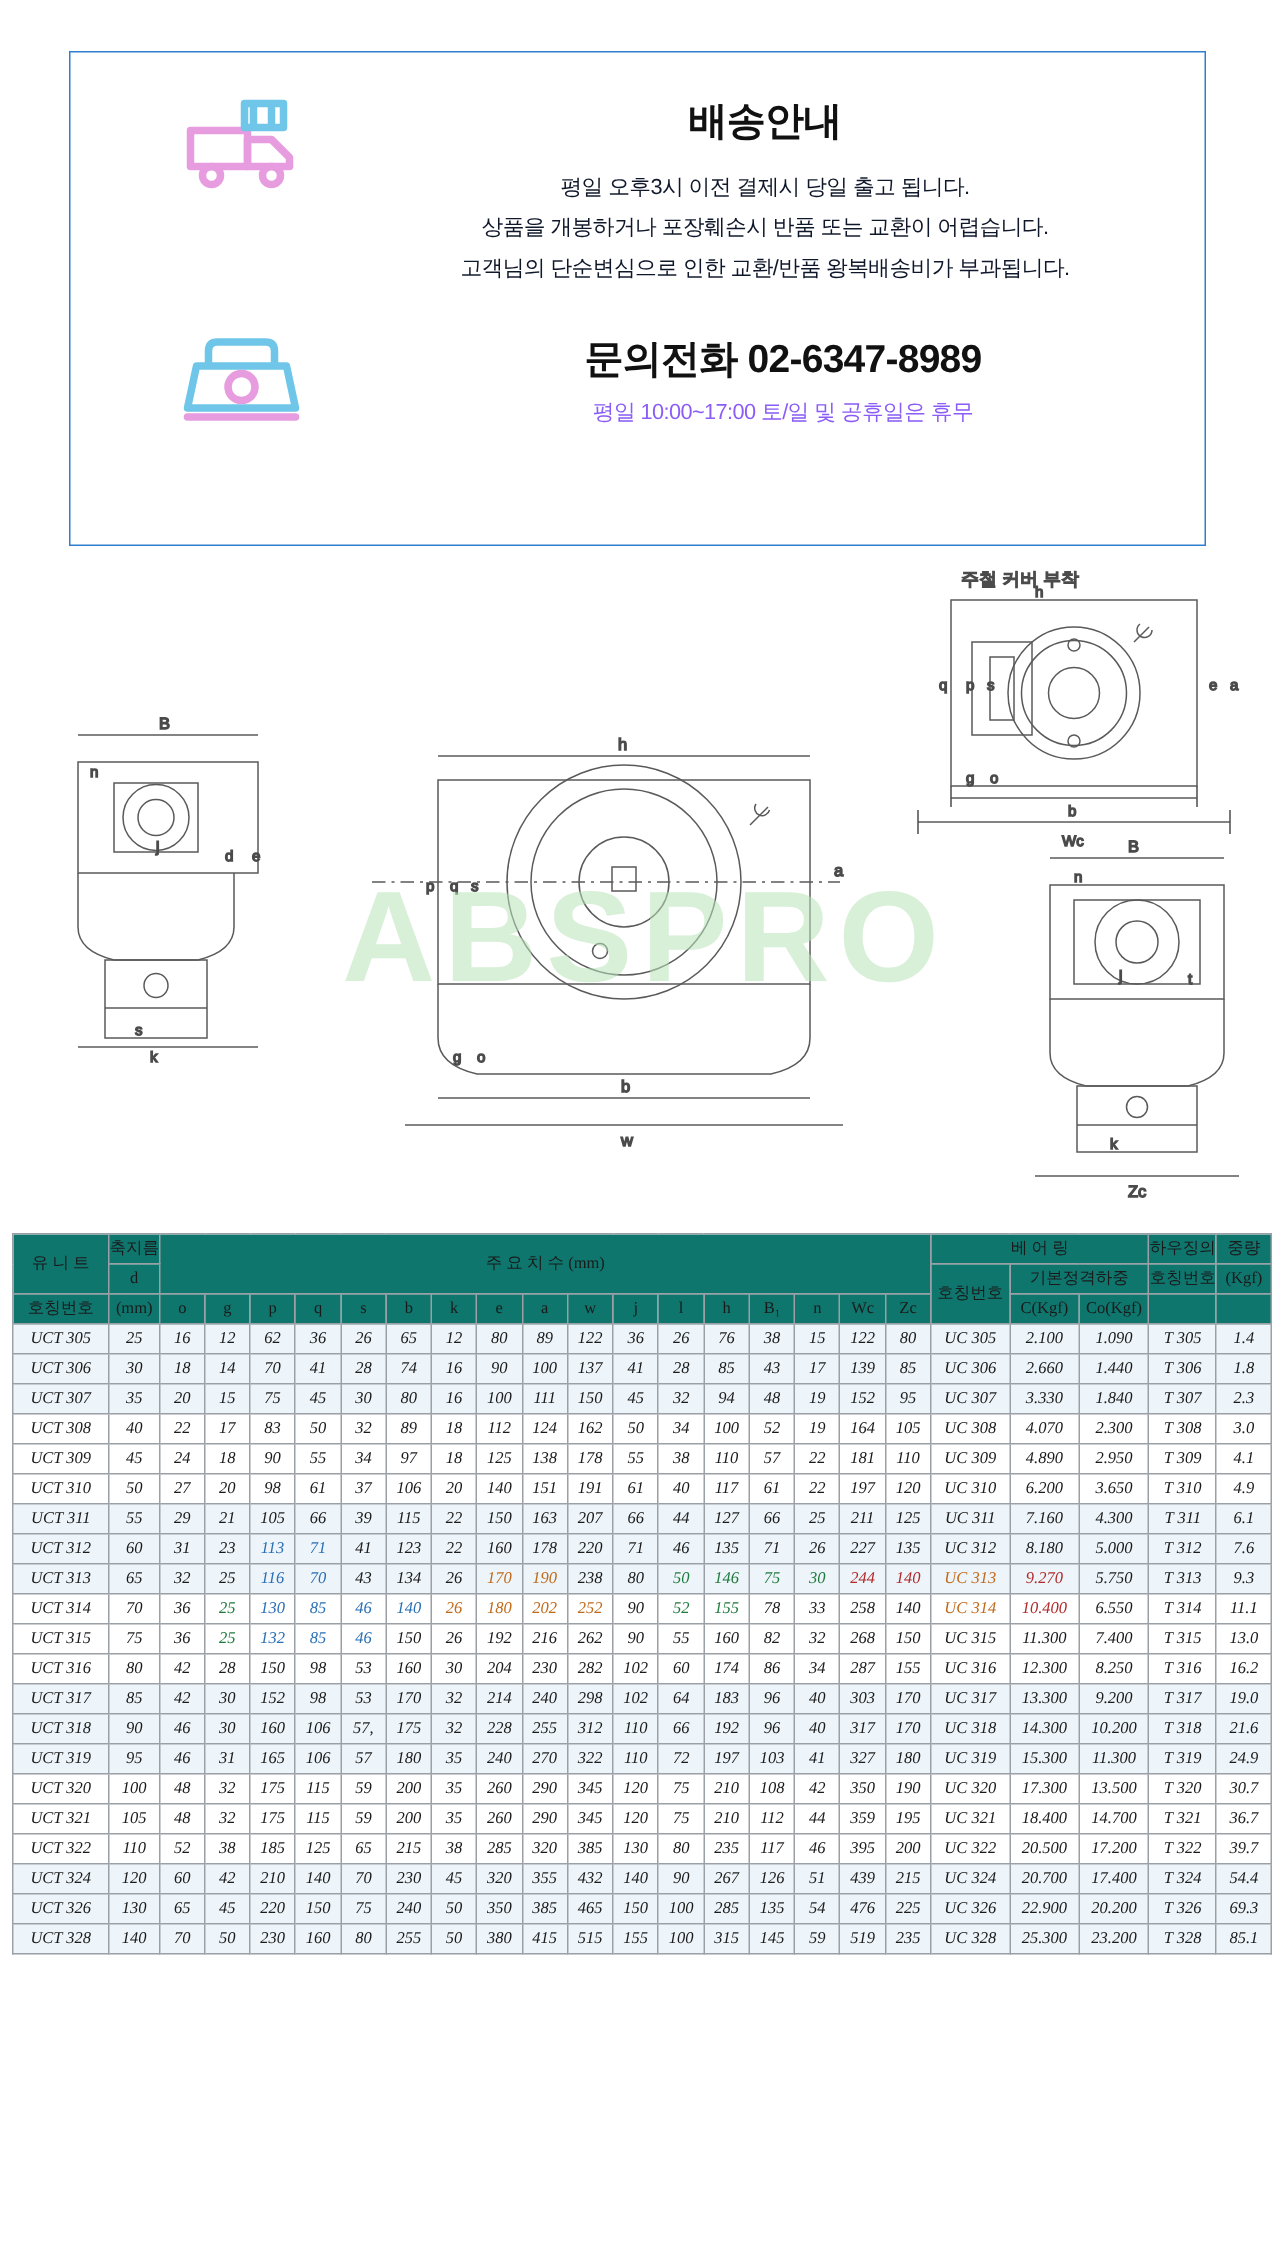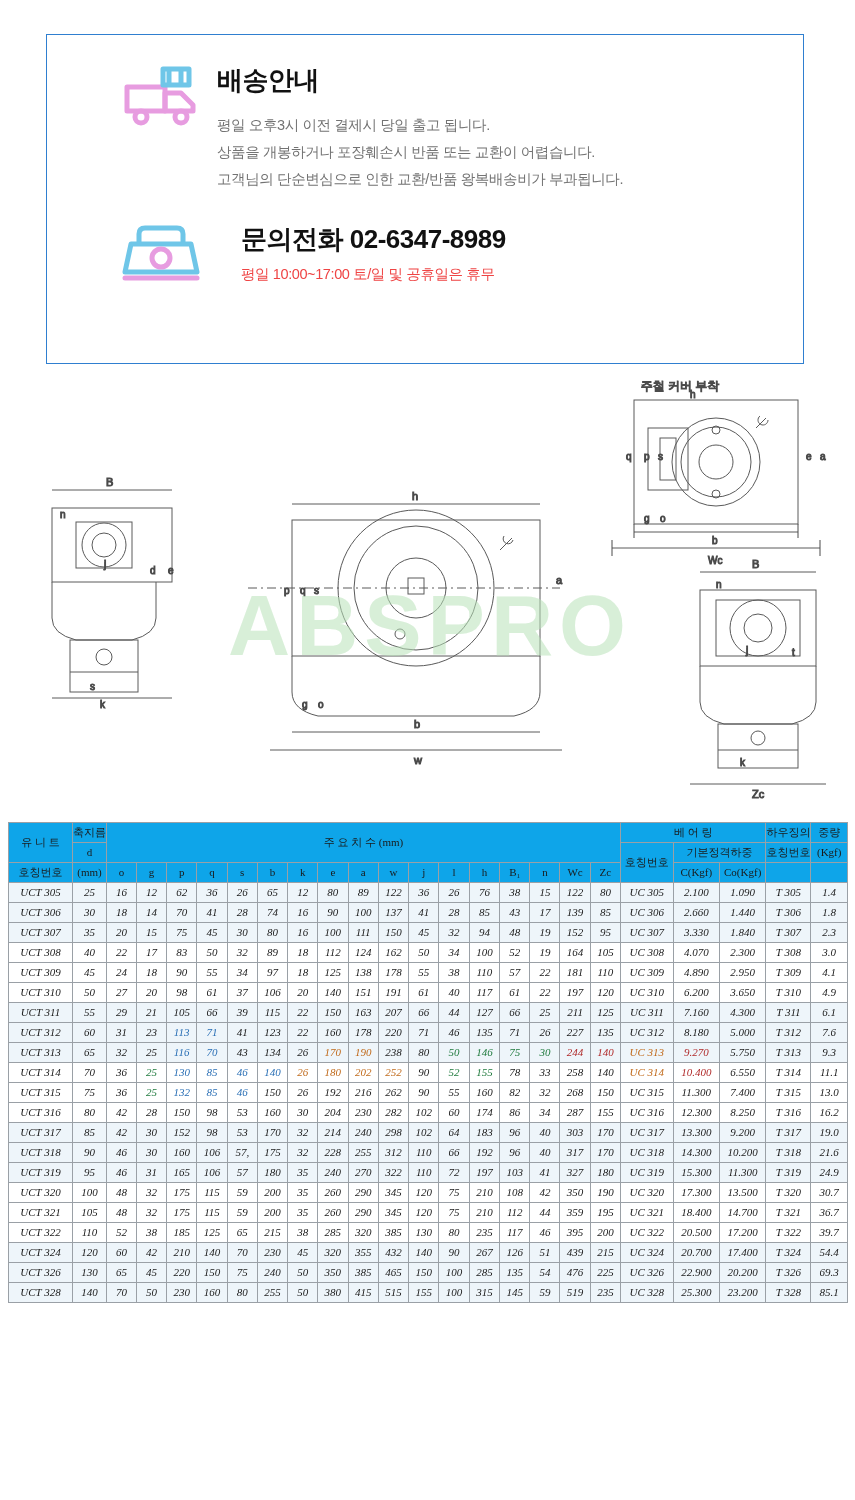--- a/index.html
+++ b/index.html
@@ -10,33 +10,33 @@
     color:#1a1a1a;
     -webkit-font-smoothing:antialiased;
   }
   .page{position:relative;width:855px;height:1500px;overflow:hidden;}
 
   
   .notice-box{
     position:absolute;left:46px;top:34px;width:758px;height:330px;
     border:1px solid #2f7fd0;box-sizing:border-box;background:#fff;
   }
-  .notice-row{display:flex;align-items:flex-start;}
+  .notice-row{display:flex;align-items:flex-start;text-align:center;}
   .notice-row.shipping{padding:28px 0 0 60px;}
   .notice-row.phone{padding:30px 0 0 60px;gap:24px;}
   .icon-wrap{width:110px;flex:0 0 110px;display:flex;justify-content:center;align-items:flex-start;}
   .notice-text{flex:1;}
   .notice-title{
     font-size:26px;font-weight:bold;color:#111;letter-spacing:-0.5px;margin:0 0 14px 0;
   }
-  .notice-line{font-size:14.5px;color:#737373;line-height:1.85;letter-spacing:-0.4px;}
+  .notice-line{font-size:14.5px;color:#0f172a;line-height:1.85;letter-spacing:-0.4px;}
   .phone-title{
     font-size:26px;font-weight:bold;color:#111;letter-spacing:-0.5px;margin:0 0 8px 0;
   }
-  .phone-sub{font-size:14.5px;color:#ef4444;letter-spacing:-0.4px;}
+  .phone-sub{font-size:14.5px;color:#8b5cf6;letter-spacing:-0.4px;}
 
   
   .drawings{position:absolute;left:0;top:372px;width:855px;height:450px;}
   .wm{
     position:absolute;left:130px;top:188px;width:600px;height:130px;
     font-size:86px;font-weight:bold;letter-spacing:6px;
     color:#b9e2b9;opacity:.55;font-family:"Liberation Sans",sans-serif;
     display:flex;align-items:center;justify-content:center;pointer-events:none;
   }
 
@@ -44,21 +44,21 @@
   .spec-table{
     position:absolute;left:8px;top:822px;width:840px;
     border-collapse:collapse;
     font-family:"Liberation Serif", serif;
     font-size:11px;color:#1a1a1a;
   }
   .spec-table th,.spec-table td{
     border:1px solid #9aa0a6;text-align:center;padding:0;height:19px;line-height:19px;
     white-space:nowrap;
   }
-  .spec-table thead th{background:#0ea5e9;font-weight:normal;font-size:11px;}
+  .spec-table thead th{background:#0f766e;font-weight:normal;font-size:11px;}
   .spec-table td{font-style:italic;}
   .spec-table td.unit,.spec-table td.bno,.spec-table td.hno{font-style:italic;}
   .row-band-a td{background:#eef5fa;}
   .row-band-b td{background:#ffffff;}
   .col-unit{width:64px;}
   .col-d{width:30px;}
   .col-dim{width:30px;}
   .col-bno{width:52px;}
   .col-load{width:46px;}
   .col-hno{width:42px;margin-left:12px;}

